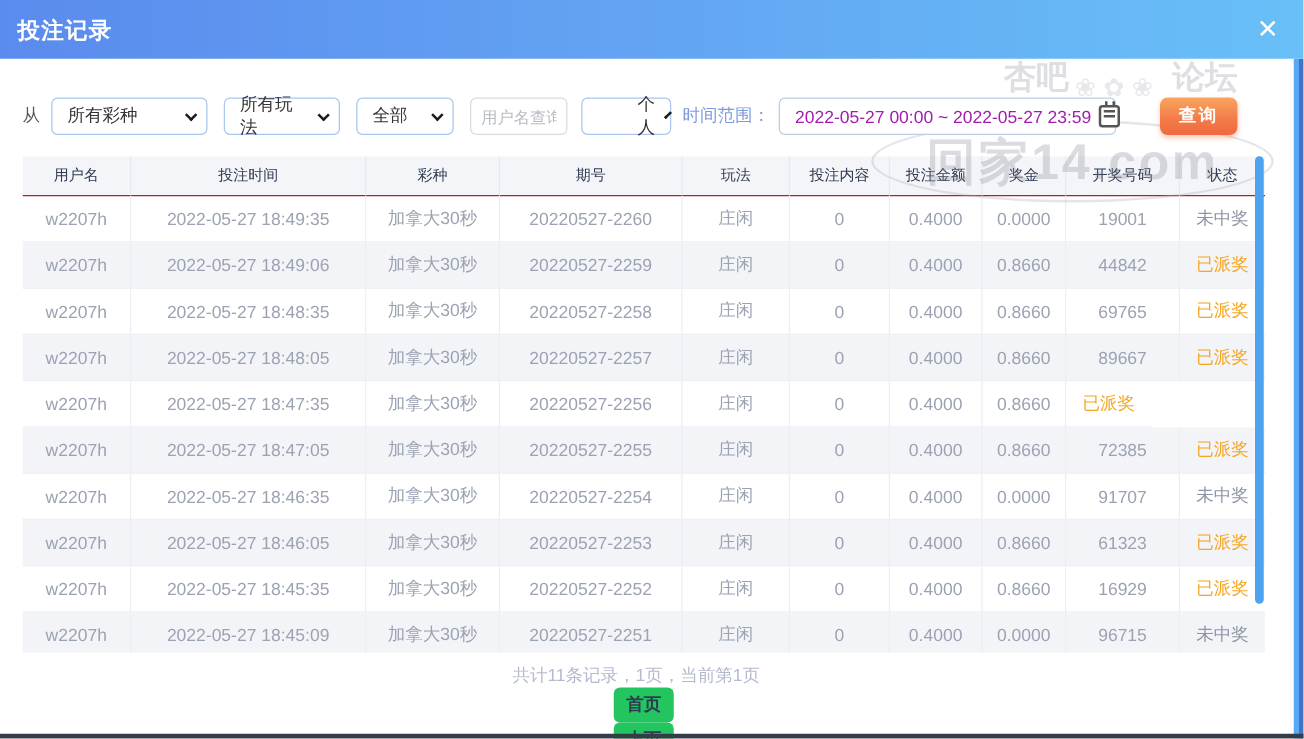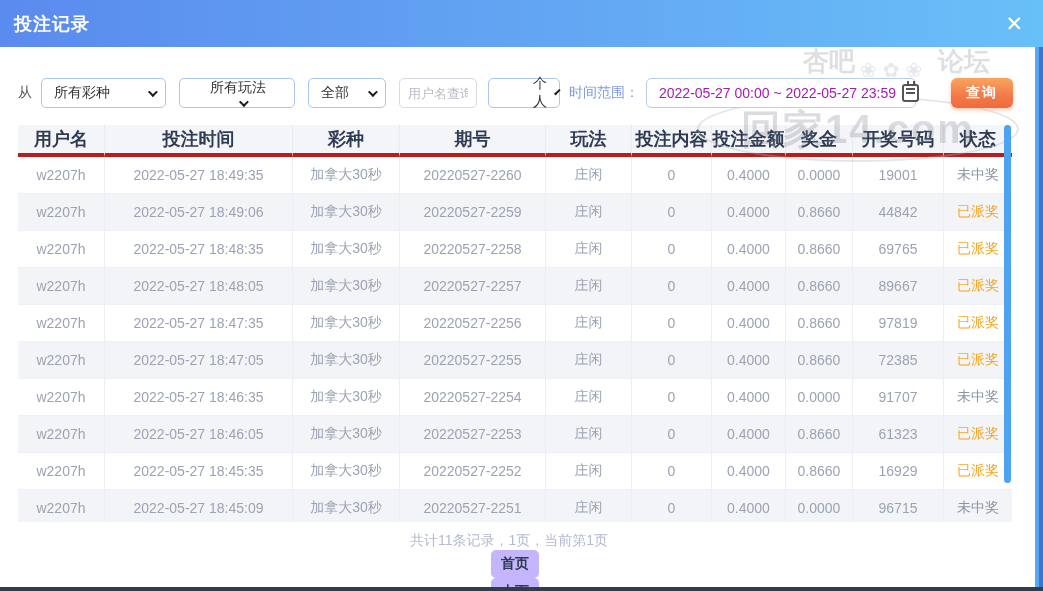--- a/index.html
+++ b/index.html
@@ -31,21 +31,21 @@
   
   .filters { position:absolute; top:78px; left:18px; height:30px; z-index:5;
     display:flex; align-items:center; }
   .flabel { font-size:14px; color:#555; margin-right:9px; }
   .sel { height:30px; background:#fff; border:1px solid #a9c6ef; border-radius:5px;
     display:flex; align-items:center; justify-content:space-between;
     padding:0 10px 0 12px; font-size:14px; color:#333; cursor:pointer; }
   .sel .chev { width:7px; height:7px; border-right:2px solid #1b1b1b; border-bottom:2px solid #1b1b1b;
     transform:rotate(45deg) translateY(-2px); margin-left:8px; }
   .sel1 { width:125px; margin-right:13px; }
-  .sel2 { width:116px;  margin-right:13px;flex-direction:column; }
+  .sel2 { width:93px;  margin-right:13px; }
   .sel3 { width:78px;  margin-right:13px; }
   .sel4 { width:72px;  margin-right:9px;padding-left:44px; }
   .txt-input { width:78px; height:30px; border:1px solid #d7dbe2; border-radius:5px;
     font-size:13px; padding:0 8px; color:#333; margin-right:11px; font-family:inherit; }
   .txt-input::placeholder { color:#b9bcc4; }
   .time-label { font-size:14px; color:#7f9ade; margin-right:7px; white-space:nowrap; }
   .date-input { width:270px; height:30px; border:1px solid #b9cfe8; border-radius:5px;
     display:flex; align-items:center; justify-content:space-between; padding:0 6px 0 12px;
     background:#fff; cursor:text; }
   .date-input .dval { font-size:14px; color:#a21caf; white-space:nowrap; }
@@ -58,41 +58,41 @@
   .btn-search { margin-left:35px; width:62px; height:30px; border:none; border-radius:6px;
     background:linear-gradient(180deg,#f9a45f 0%,#f27a48 60%,#ef6a3e 100%);
     color:#fff; font-size:14px; font-weight:bold; cursor:pointer; letter-spacing:2px;
     box-shadow:0 2px 4px rgba(240,120,70,0.4); font-family:inherit; }
 
   
   .table-wrap { position:absolute; top:125px; left:18px; width:994px; height:397px;
     overflow:hidden; z-index:1; }
   .thead, .trow { display:flex; width:994px; }
   .thead { background:#f4f5f8; }
-  .hcell { font-size:18px; font-weight:bold; color:#2f3b52; height:32px;
+  .hcell { font-size:12px; font-weight:normal; color:#2f3b52; height:32px;
     display:flex; align-items:center; justify-content:center;
-    border-right:1px solid #e7eaf1; border-bottom:4px solid #b91c1c; }
+    border-right:1px solid #e7eaf1; border-bottom:1px solid #b91c1c; }
   .hcell:last-child { border-right:none; }
   .trow { background:#fff; }
   .trow.alt { background:#f3f4f8; }
   .cell { font-size:14px; color:#9ba3b3; height:37px;
     display:flex; align-items:center; justify-content:center;
     border-right:1px solid #eceef4; border-bottom:1px solid #eef0f5; white-space:nowrap; }
   .cell:last-child { border-right:none; }
   .c0{width:87px;} .c1{width:188px;} .c2{width:107px;} .c3{width:146px;} .c4{width:86px;}
   .c5{width:80px;} .c6{width:74px;} .c7{width:67px;} .c8{width:91px;} .c9{width:68px;}
 
   .scroll-thumb { position:absolute; left:1004px; top:125px; width:7px; height:358px;
     background:#4da3f0; border-radius:4px; z-index:6; cursor:pointer; }
 
   
   .pagination { position:absolute; top:532px; left:0; width:1030px; z-index:5;
     display:flex; align-items:center; justify-content:center;flex-direction:column; }
   .pg-summary { font-size:14px; color:#b3b9cf; margin-right:12px; }
-  .pg-btn { background:#c4b5fd; color:#2f3b52; font-size:14px; font-weight:bold;
+  .pg-btn { background:#22c55e; color:#2f3b52; font-size:14px; font-weight:bold;
     border:none; border-radius:5px; padding:5px 10px; margin:0 4px; cursor:pointer; font-family:inherit;text-align:right; }
   .pg-current { width:23px; height:23px; border-radius:50%; background:#74b7ea; color:#fff;
     font-size:13px; font-weight:bold; display:flex; align-items:center; justify-content:center;
     margin:0 4px; cursor:default; }
   .pg-goto { font-size:14px; color:#b3b9cf; margin:0 4px 0 8px; }
   .pg-input { width:56px; height:26px; border:1px solid #d8dce6; border-radius:4px;
     font-size:13px; padding:0 6px; color:#333; font-family:inherit; }
   .pg-page { font-size:14px; color:#b3b9cf; margin:0 8px 0 6px; }
   .pg-go { background:#a9c7f3; color:#fff; font-size:14px; font-weight:bold; border:none;
     border-radius:5px; padding:5px 14px; cursor:pointer; letter-spacing:1px; font-family:inherit; }
@@ -207,21 +207,20 @@
         </div>
         <div class="trow">
           <div class="cell c0">w2207h</div>
           <div class="cell c1">2022-05-27 18:47:35</div>
           <div class="cell c2">加拿大30秒</div>
           <div class="cell c3">20220527-2256</div>
           <div class="cell c4">庄闲</div>
           <div class="cell c5">0</div>
           <div class="cell c6">0.4000</div>
           <div class="cell c7">0.8660</div>
-          <div class="cell c8">97819</div>
           <div class="cell c9" style="color: rgb(245, 166, 35);">已派奖</div>
         </div>
         <div class="trow alt">
           <div class="cell c0">w2207h</div>
           <div class="cell c1">2022-05-27 18:47:05</div>
           <div class="cell c2">加拿大30秒</div>
           <div class="cell c3">20220527-2255</div>
           <div class="cell c4">庄闲</div>
           <div class="cell c5">0</div>
           <div class="cell c6">0.4000</div>

